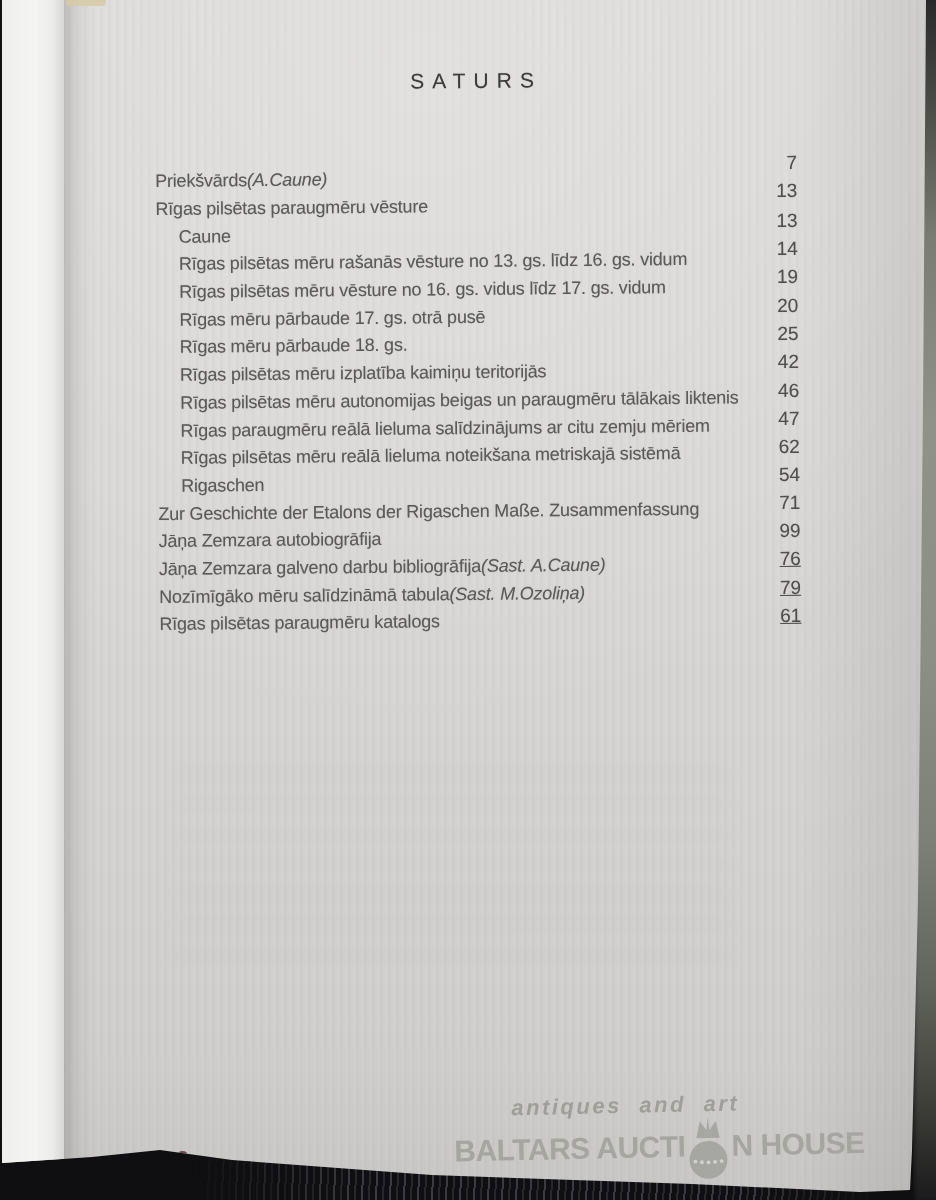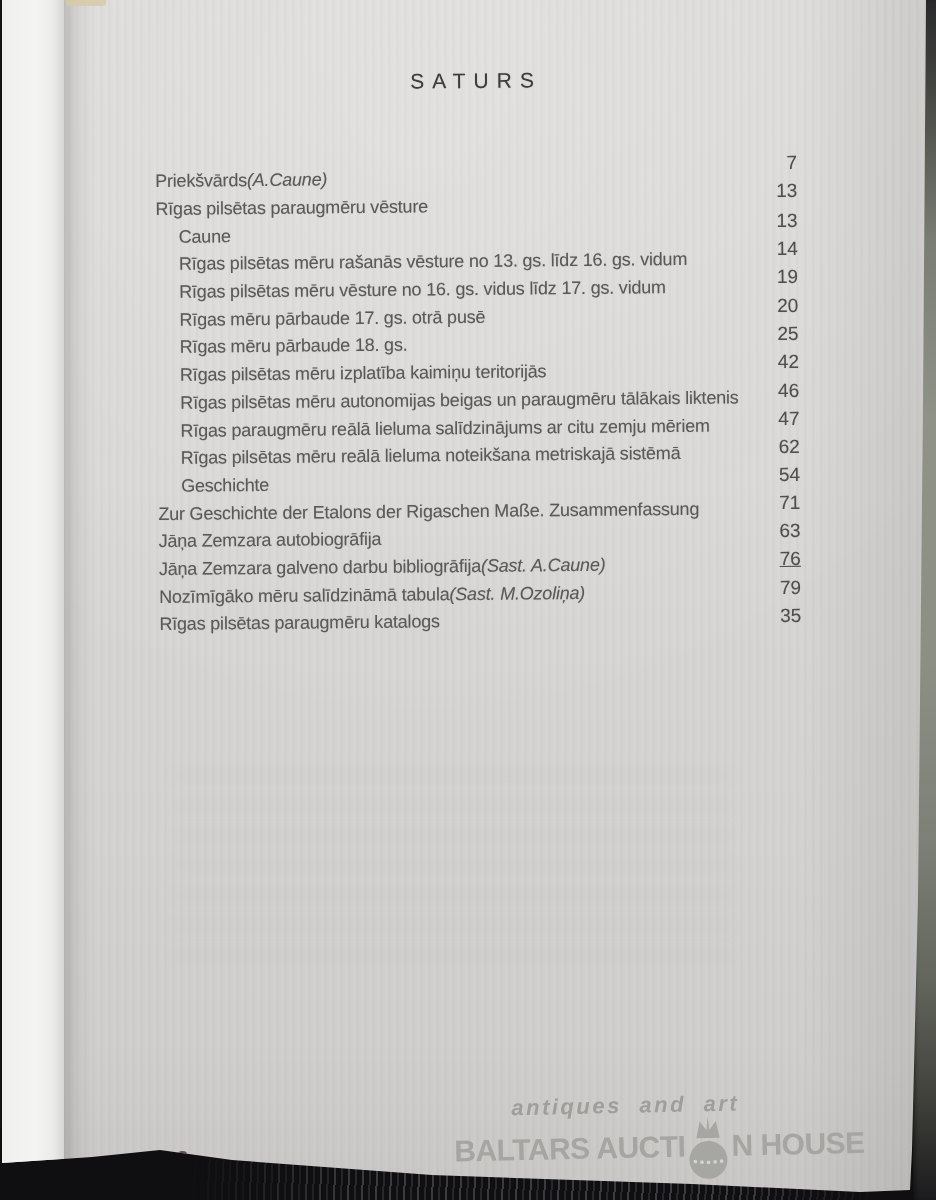--- a/index.html
+++ b/index.html
@@ -84,21 +84,21 @@
   .sp{flex:1;min-width:6px;}
   .pg{flex:none;width:44px;text-align:right;font-size:19px;color:#4f4f4d;
       text-shadow:0 0 1px rgba(90,90,90,.35);}
   
   .row:nth-child(1) .pg,.row:nth-child(2) .pg{transform:translateY(-13px);}
   .row:nth-child(3) .pg,.row:nth-child(4) .pg,.row:nth-child(5) .pg{transform:translateY(-10px);}
   .row:nth-child(6) .pg,.row:nth-child(7) .pg,.row:nth-child(8) .pg{transform:translateY(-8px);}
   .row:nth-child(9) .pg,.row:nth-child(10) .pg,.row:nth-child(11) .pg{transform:translateY(-6px);}
   .row:nth-child(12) .pg,.row:nth-child(13) .pg,.row:nth-child(14) .pg{transform:translateY(-5px);}
   .row:nth-child(15) .pg{transform:translateY(-4px);text-decoration:underline;}
-  .row:nth-child(16) .pg,.row:nth-child(17) .pg{transform:translateY(-3px);}
+  .row:nth-child(16) .pg,.row:nth-child(17) .pg{transform:translateY(-3px);text-decoration:underline;}
   
   .watermark{
     position:absolute;left:452px;top:1092px;width:430px;
     transform:rotate(-1.2deg);color:#a4a4a0;
   }
   .tagline{
     margin-left:58px;font-size:22px;font-style:italic;font-weight:600;
     letter-spacing:2.5px;word-spacing:9px;color:#9c9c98;opacity:.95;
   }
   .brand{display:flex;align-items:center;margin-top:-6px;}
@@ -175,50 +175,50 @@
         <span class="t">Rīgas paraugmēru reālā lieluma salīdzinājums ar citu zemju mēriem</span>
         <span class="sp"></span>
         <span class="pg">47</span>
       </div>
       <div class="row lvl1">
         <span class="t">Rīgas pilsētas mēru reālā lieluma noteikšana metriskajā sistēmā</span>
         <span class="sp"></span>
         <span class="pg">62</span>
       </div>
       <div class="row lvl1">
-        <span class="t">Geschichte</span>
+        <span class="t">Rigaschen</span>
         <span class="sp"></span>
         <span class="pg">54</span>
       </div>
       <div class="row lvl0">
         <span class="t">Zur Geschichte der Etalons der Rigaschen Maße. Zusammenfassung</span>
         <span class="sp"></span>
         <span class="pg">71</span>
       </div>
       <div class="row lvl0">
         <span class="t">Jāņa Zemzara autobiogrāfija</span>
         <span class="sp"></span>
-        <span class="pg">63</span>
+        <span class="pg">99</span>
       </div>
       <div class="row lvl0">
         <span class="t">Jāņa Zemzara galveno darbu bibliogrāfija </span>
           <span class="t note">(Sast. A.Caune)</span>
         <span class="sp"></span>
         <span class="pg">76</span>
       </div>
       <div class="row lvl0">
         <span class="t">Nozīmīgāko mēru salīdzināmā tabula </span>
           <span class="t note">(Sast. M.Ozoliņa)</span>
         <span class="sp"></span>
         <span class="pg">79</span>
       </div>
       <div class="row lvl0">
         <span class="t">Rīgas pilsētas paraugmēru katalogs</span>
         <span class="sp"></span>
-        <span class="pg">35</span>
+        <span class="pg">61</span>
       </div>
     </div>
   </div>
 
   <div class="watermark">
     <div class="tagline">antiques and art</div>
     <div class="brand">
       <span>BALTARS AUCTI</span>
       <svg class="orb" width="44" height="70" viewBox="0 0 60 96">
         <path d="M14 34 L19 11 L28 23 L30 5 L32 23 L41 11 L46 34 Z" fill="#a6a6a2"></path>

